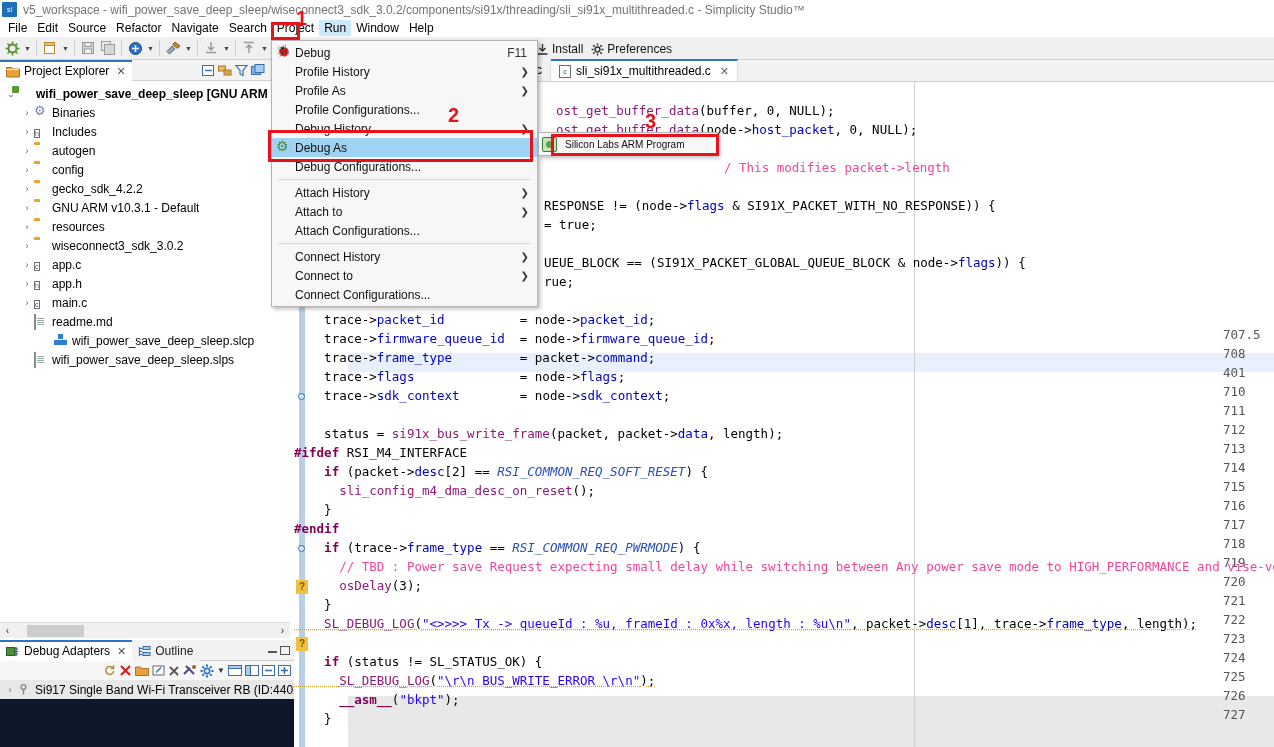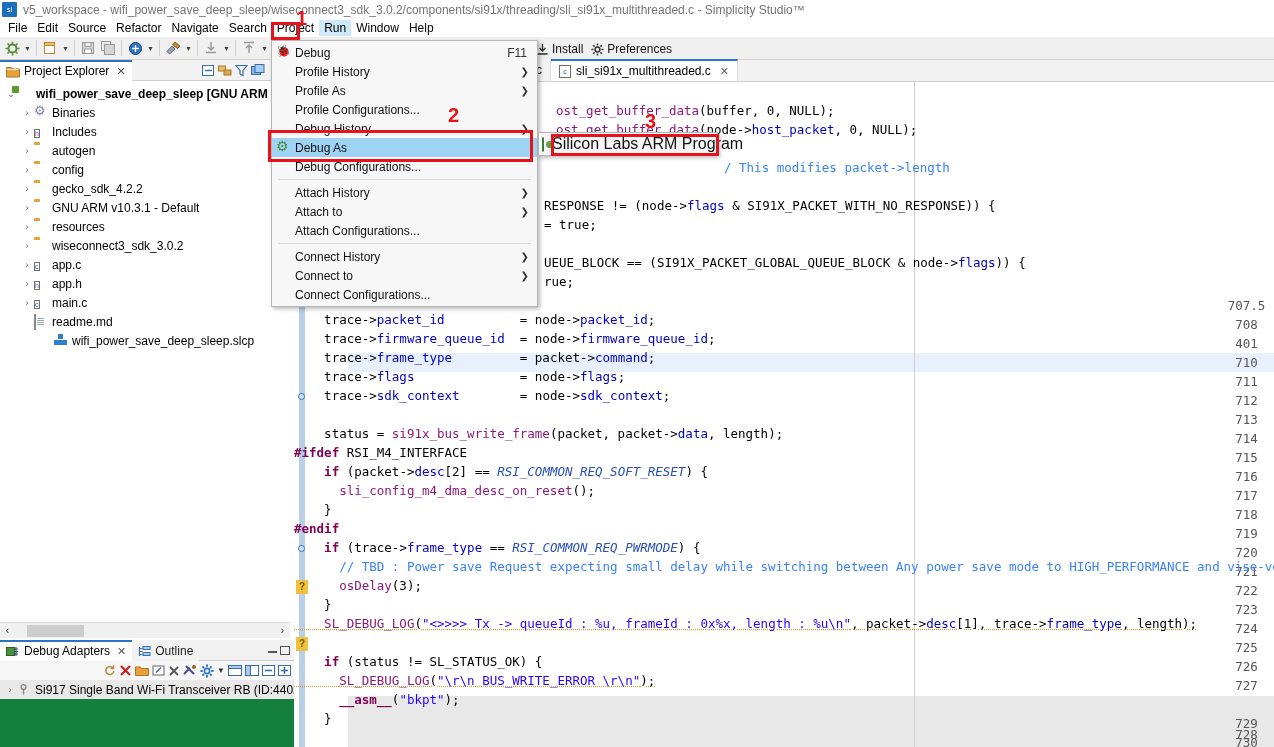--- a/index.html
+++ b/index.html
@@ -100,21 +100,21 @@
 
   .hscroll {
     position: absolute; left: 0; bottom: 109px; width: 290px; height: 16px;
     background: #f0f0f0; border-top: 1px solid #dcdcdc; display: flex; align-items: center;
   }
   .hscroll .arr { width: 15px; text-align: center; font-size: 10px; color: #333; }
   .hscroll .track { flex: 1; height: 14px; background: #f0f0f0; position: relative; }
   .hscroll .thumb { position: absolute; left: 12px; top: 1px; width: 57px; height: 12px; background: #cdcdcd; }
 
   
-  .bottomleft { position: absolute; left: 0; bottom: 0; width: 294px; height: 107px; background:#15803d; }
+  .bottomleft { position: absolute; left: 0; bottom: 0; width: 294px; height: 107px; background:#0f172a; }
   .bl-tabbar { height: 21px; background:#f2f2f2; display:flex; align-items:center; border-bottom:1px solid #cfcfcf; }
   .bl-tools { height: 19px; background:#f6f6f6; display:flex; align-items:center; justify-content:flex-end; gap:3px; padding-right:3px; }
   .bl-row { height:19px; display:flex; align-items:center; background:#e8e8e8; font-size:12px; white-space:nowrap; }
   .mm-min { width:9px; height:9px; position:relative; }
   .mm-min:after{ content:""; position:absolute; left:0; bottom:2px; width:9px; height:2px; background:#555; }
   .mm-max { width:10px; height:9px; border:1px solid #555; }
 
   
   .editor { position: absolute; left: 294px; top: 0; width: 980px; height: 687px; background: #ffffff; }
   .ed-tabbar { height: 22px; background: #f2f2f2; display:flex; align-items:flex-end; border-bottom:1px solid #cfcfcf; }
@@ -126,28 +126,28 @@
   .tabc { width:12px; height:13px; background:#fff; border:1px solid #6f6f6f; font-size:7px; color:#1b4fa0;
      text-align:center; line-height:12px; }
   .tabmd { width:12px; height:11px; border:1.5px solid #3a7fd5; background:#fff; }
 
   .code-wrap { position:absolute; top:22px; left:0; width:980px; height:665px; overflow:hidden; background:#fff; }
   .ruler { position:absolute; left:620px; top:0; width:1px; height:665px; background:#d0d0d0; }
 
   .cl { position:absolute; left:0; height:19px; line-height:19px; white-space:pre;
      font-family: "DejaVu Sans Mono", monospace; font-size: 12.5px; color:#000; }
   .ln { position:absolute; right:4px; height:19px; line-height:19px;
-     font-family: "DejaVu Sans Mono", monospace; font-size:12.5px; color:#555; text-align:center; }
+     font-family: "DejaVu Sans Mono", monospace; font-size:12.5px; color:#555; text-align:left;margin-top:29px; }
 
   .kw { color:#7f0055; font-weight:bold; }
   .pp { color:#7f0055; font-weight:bold; }
   .fld { color:#0000c0; }
   .fn  { color:#8b1a7a; }
   .str { color:#2a00ff; }
-  .cmt { color:#3b82f6; }
+  .cmt { color:#ec4899; }
   .mac { color:#2a4fb8; font-style:italic; }
   .ul-warn { text-decoration: underline; text-decoration-style: dotted; text-decoration-color:#c8a43c; }
 
   .hl-line { position:absolute; left:0; width:926px; height:19px; background:#e8f0fd; }
   .gray-line { position:absolute; left:0; width:926px; height:19px; background:#e8e8e8; }
 
   .lnbg { position:absolute; left:0; width:54px; height:19px; }
   .lnbg .bar { position:absolute; left:5px; top:0; width:6px; height:19px; background:#b8cfe5; }
 
   
@@ -171,21 +171,21 @@
 
   
   .submenu {
     position:absolute; left:538px; top:132px; width:180px; height:24px;
     background:#f7f7f7; border:1px solid #b5b5b5; box-shadow:2px 2px 4px rgba(0,0,0,0.25);
     display:flex; align-items:center; z-index:41; padding-left:3px;
   }
   .submenu .chip { width:15px; height:15px; border:1.5px solid #3d7a3d; background:#c9e3b8; border-radius:2px;
      position:relative; }
   .submenu .chip:after{ content:""; position:absolute; left:3px; top:3px; width:7px; height:7px; background:#5fa24a; border-radius:50%; }
-  .submenu .stxt { margin-left:8px; font-size:16px; color:#111; white-space:nowrap; }
+  .submenu .stxt { margin-left:8px; font-size:10px; color:#111; white-space:nowrap; }
 
   
   .redbox { position:absolute; border:3px solid #e8131a; z-index:60; pointer-events:none; }
   .rednum { position:absolute; color:#e8131a; font-weight:bold; font-size:20px; z-index:61;
      font-family:"Liberation Sans", sans-serif; }
 
   .svgicon { display:block; }
 </style>
 </head>
 <body>
@@ -409,20 +409,24 @@
           <span class="tlabel">main.c</span>
         </div>
         <div class="trow" style="padding-left:34px;">
           <span class="ticon"><span class="docfile"></span></span>
           <span class="tlabel">readme.md</span>
         </div>
         <div class="trow" style="padding-left:54px;">
           <span class="ticon"><span class="slcpicon"></span></span>
           <span class="tlabel">wifi_power_save_deep_sleep.slcp</span>
         </div>
+        <div class="trow" style="padding-left:34px;">
+          <span class="ticon"><span class="docfile"></span></span>
+          <span class="tlabel">wifi_power_save_deep_sleep.slps</span>
+        </div>
       </div>
 
       <div class="hscroll">
         <span class="arr">‹</span>
         <span class="track">
             <span class="thumb"></span>
           </span>
         <span class="arr">›</span>
       </div>
     </div>

